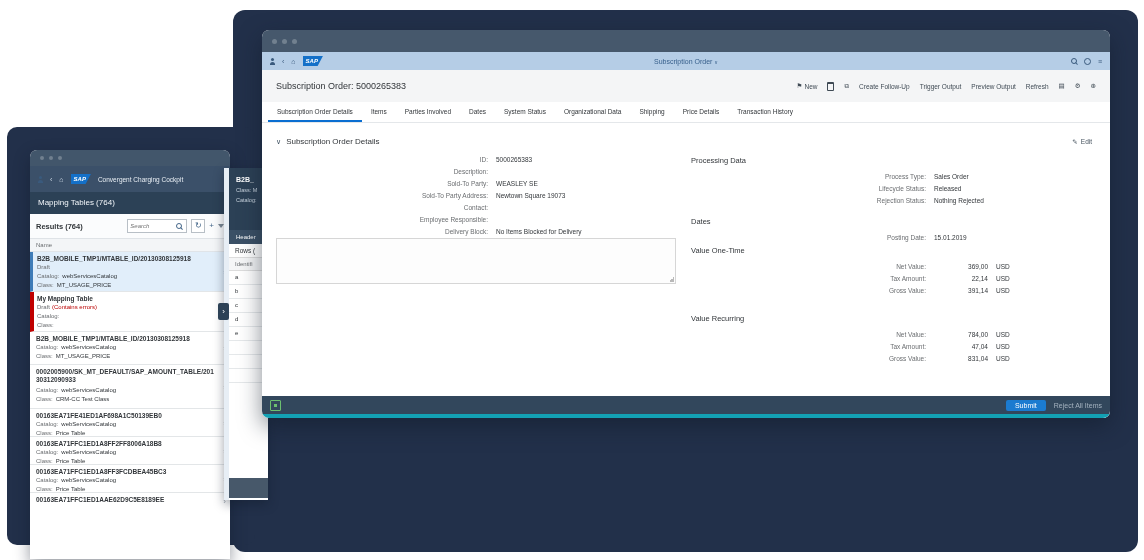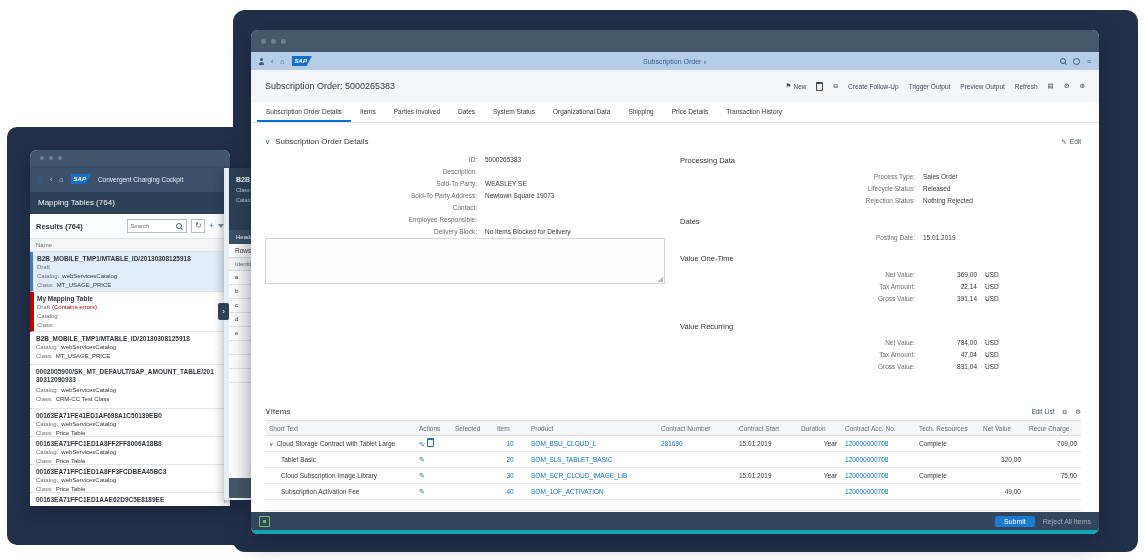--- a/index.html
+++ b/index.html
@@ -5,21 +5,21 @@
   html,body{margin:0;padding:0;background:#fff;}
   .stage{position:relative;width:1144px;height:560px;overflow:hidden;background:#fff;
          font-family:"Liberation Sans",sans-serif;-webkit-font-smoothing:antialiased;}
   .sil{position:absolute;background:#22304a;border-radius:12px;}
   .sil-a{left:233px;top:10px;width:905px;height:542px;z-index:1;}
   .sil-b{left:7px;top:127px;width:248px;height:418px;z-index:2;border-radius:10px;}
   .win{position:absolute;background:#fff;overflow:hidden;}
   .tbar{display:flex;align-items:center;gap:5px;padding-left:10px;}
   .dot{border-radius:50%;background:#71808f;display:inline-block;}
   
-  .left-win{left:30px;top:150px;width:200px;height:356px;z-index:30;border-radius:7px 7px 0 0;
+  .left-win{left:30px;top:150px;width:200px;height:409px;z-index:30;border-radius:7px 7px 0 0;
             box-shadow:0 6px 16px rgba(15,25,40,.45);}
   .lw-tbar{height:16px;background:#42566b;}
   .lw-tbar .dot{width:4px;height:4px;}
   .lw-shell{height:26px;background:#3b5069;display:flex;align-items:center;gap:7px;padding:0 8px;color:#cfdbe7;}
   .lw-shell .gl{font-size:7px;color:#cfdbe7;}
   .saplogo{background:#1470c8;color:#fff;font-weight:bold;font-style:italic;
            font-size:6px;line-height:10px;padding:0 5px 0 3px;
            clip-path:polygon(0 0,100% 0,74% 100%,0 100%);}
   .lw-apptitle{font-size:6.5px;color:#e8eef4;}
   .lw-pagehead{height:22px;background:#2c4156;color:#f2f6fa;font-size:8px;line-height:22px;padding-left:8px;}
@@ -49,21 +49,21 @@
   .mw-title{color:#fff;font-weight:bold;font-size:7px;}
   .mw-sub{color:#c9d4df;font-size:5.5px;margin-top:4px;white-space:nowrap;}
   .mw-tab{height:14px;background:#3b5066;color:#fff;font-size:6px;line-height:14px;padding-left:7px;}
   .mw-rows{font-size:6.5px;color:#32363a;line-height:13px;padding-left:6px;}
   .mw-chead{height:12px;background:#f5f6f7;border-top:1px solid #ddd;border-bottom:1px solid #ddd;font-size:6px;color:#6a6d70;line-height:12px;padding-left:6px;white-space:nowrap;}
   .mw-cell{height:13px;border-bottom:1px solid #e5e8ea;font-size:6px;color:#32363a;line-height:13px;padding-left:6px;}
   .mw-btn{position:absolute;bottom:2px;left:0;right:0;height:20px;background:#47586a;}
   .mid-exp{position:absolute;left:218px;top:303px;width:11px;height:17px;background:#2c4156;color:#fff;
            font-size:8px;display:flex;align-items:center;justify-content:center;border-radius:2px;z-index:36;}
   
-  .main-win{left:251px;top:30px;width:848px;height:504px;z-index:50;border-radius:7px;
+  .main-win{left:262px;top:30px;width:848px;height:388px;z-index:50;border-radius:7px;
             box-shadow:0 8px 22px rgba(15,25,40,.5);}
   .mn-tbar{height:22px;background:#46586c;}
   .mn-tbar .dot{width:5px;height:5px;}
   .mn-shell{height:18px;background:#b5cde6;position:relative;display:flex;align-items:center;padding:0 8px;}
   .mn-shell .left,.mn-shell .right{display:flex;align-items:center;gap:7px;}
   .mn-shell .right{margin-left:auto;}
   .mn-shell .gl{font-size:7px;color:#3a5a7d;}
   .person{width:5px;height:7px;position:relative;display:inline-block;}
   .person::before{content:"";position:absolute;left:1px;top:0;width:3px;height:3px;border-radius:50%;background:#3a5a7d;}
   .person::after{content:"";position:absolute;left:0;bottom:0;width:5px;height:3px;border-radius:3px 3px 0 0;background:#3a5a7d;}
@@ -346,21 +346,21 @@
             </div>
           <div class="frow">
               <span class="lab">Rejection Status:</span>
               <span class="val">Nothing Rejected</span>
             </div>
           <div class="group-title" style="margin-top:8px;">Dates</div>
           <div class="frow">
               <span class="lab">Posting Date:</span>
               <span class="val">15.01.2019</span>
             </div>
-          <div class="group-title" style="margin-top:8px;">Value One-Time</div>
+          <div class="group-title" style="">Value One-Time</div>
           <div class="mrow">
               <span class="lab">Net Value:</span>
               <span class="amt">369,00</span>
               <span class="unit">USD</span>
             </div>
           <div class="mrow">
               <span class="lab">Tax Amount:</span>
               <span class="amt">22,14</span>
               <span class="unit">USD</span>
             </div>

